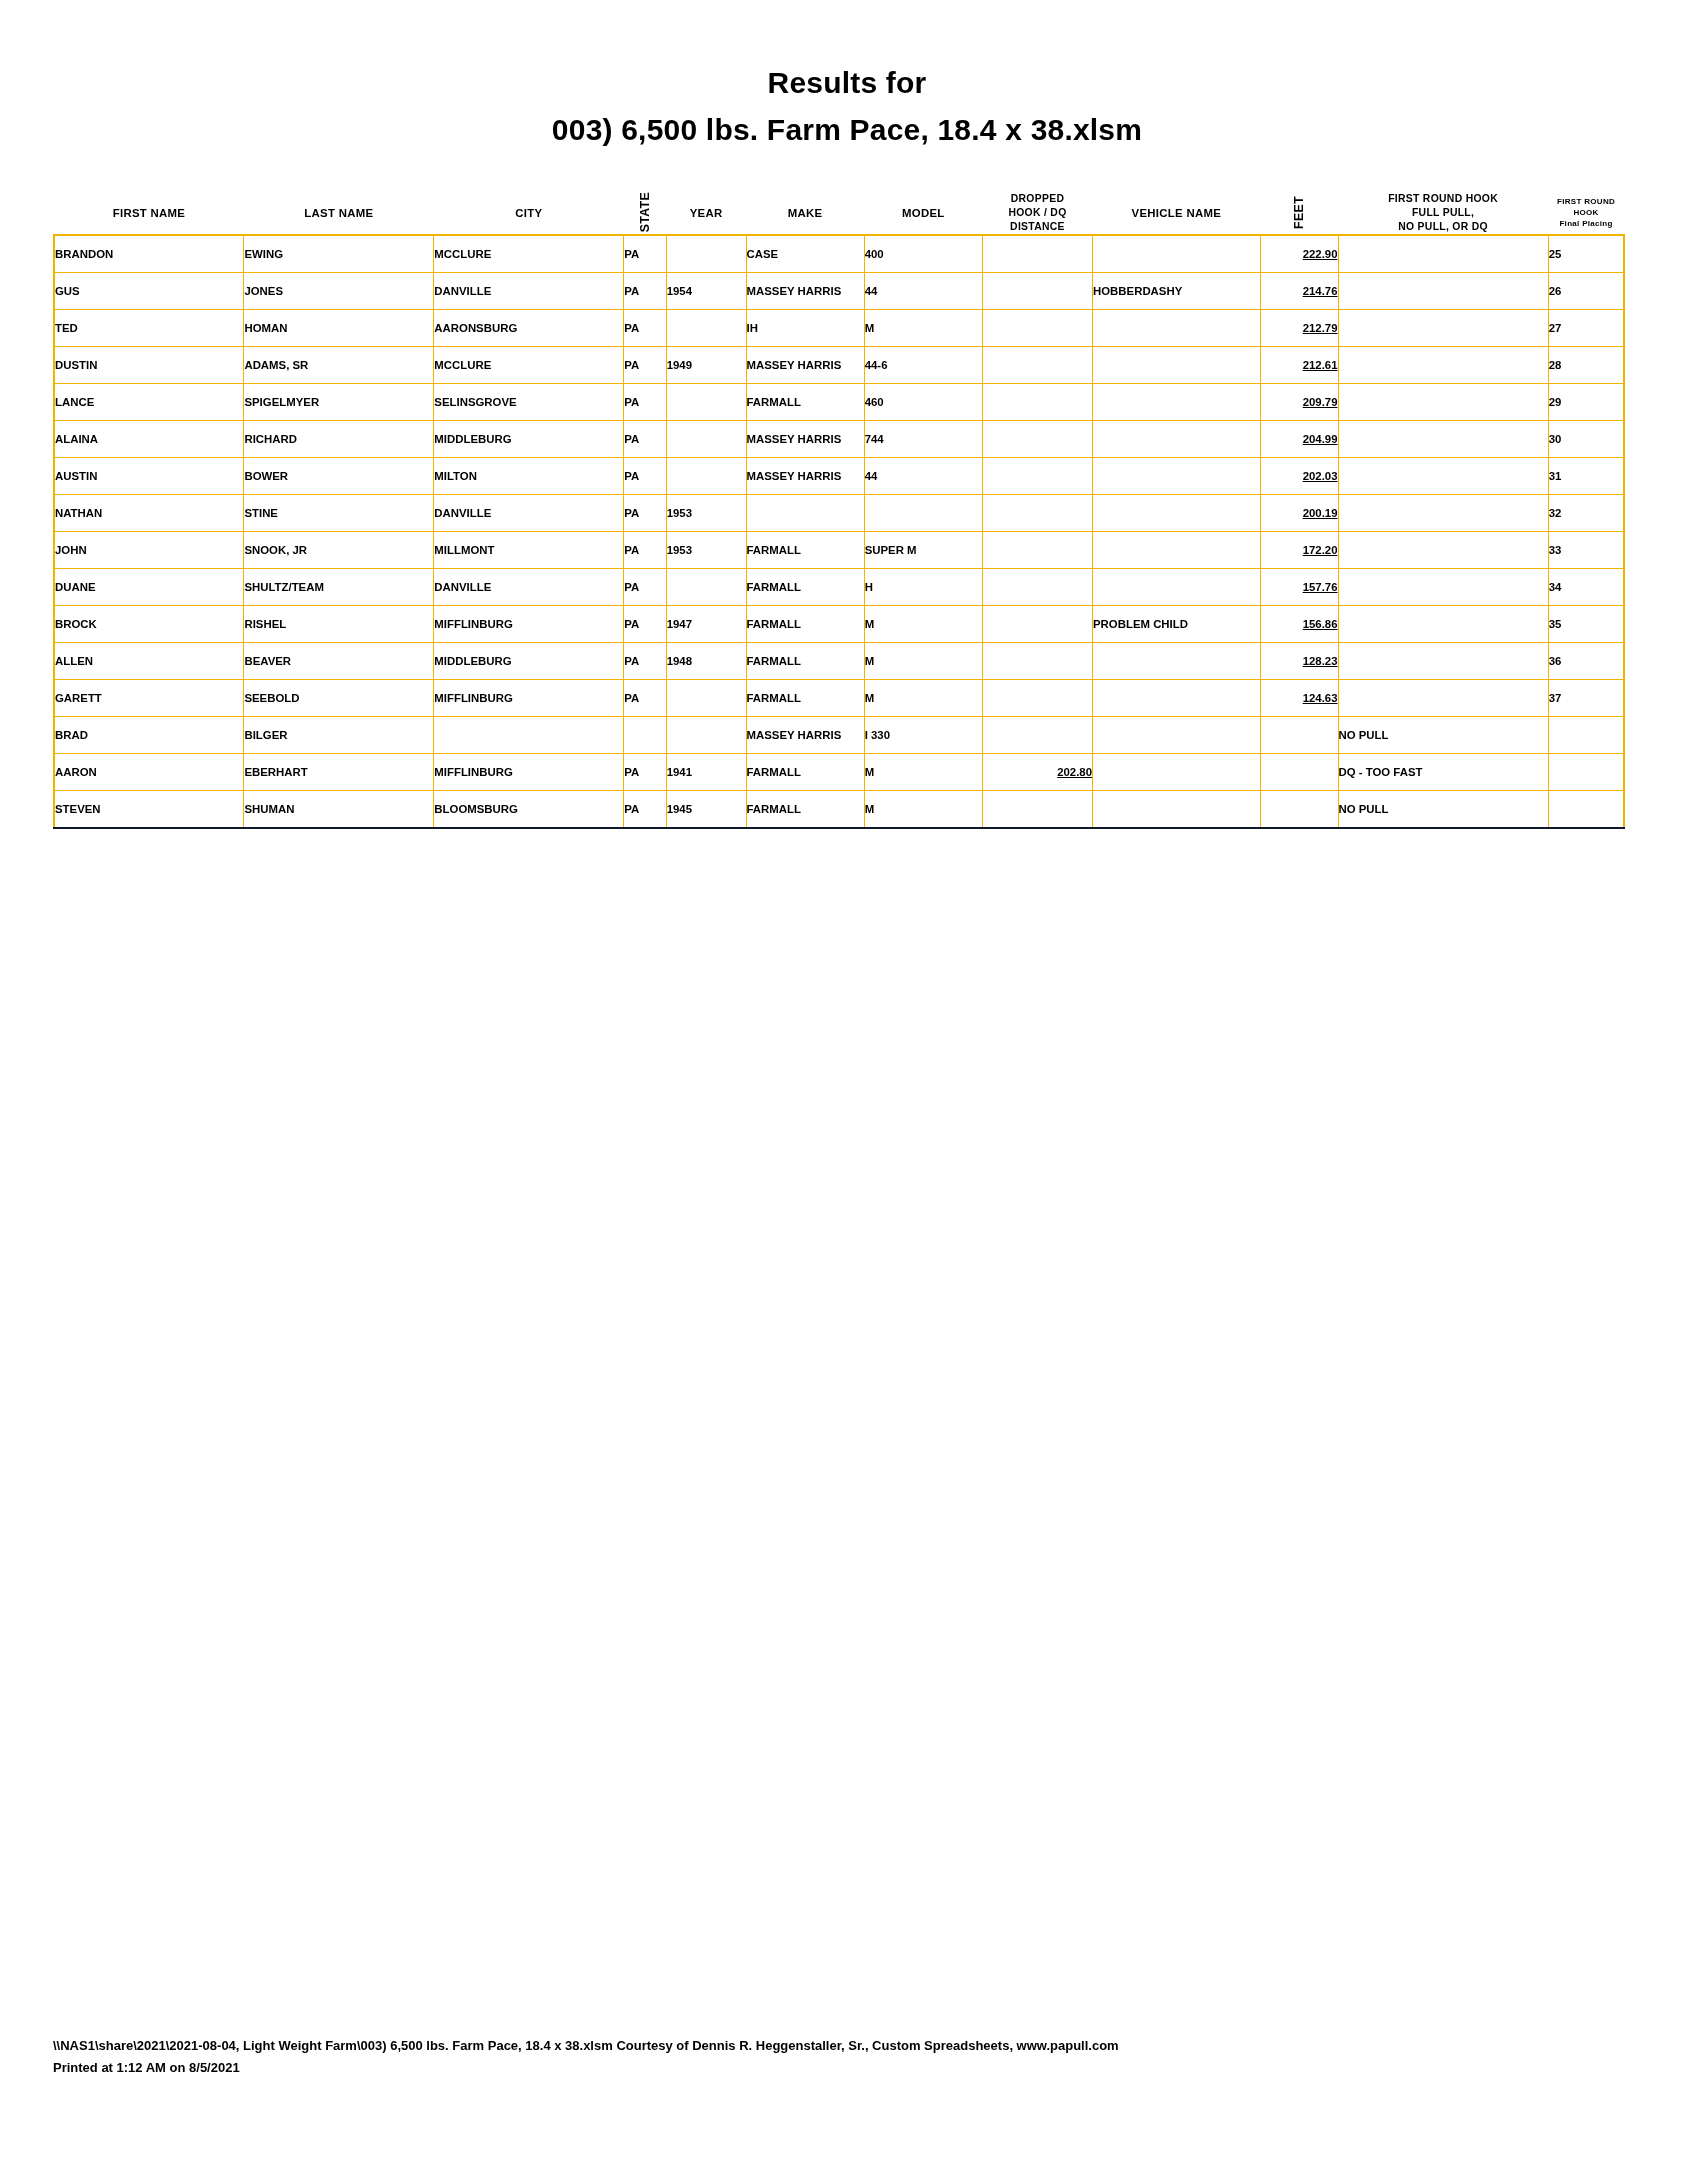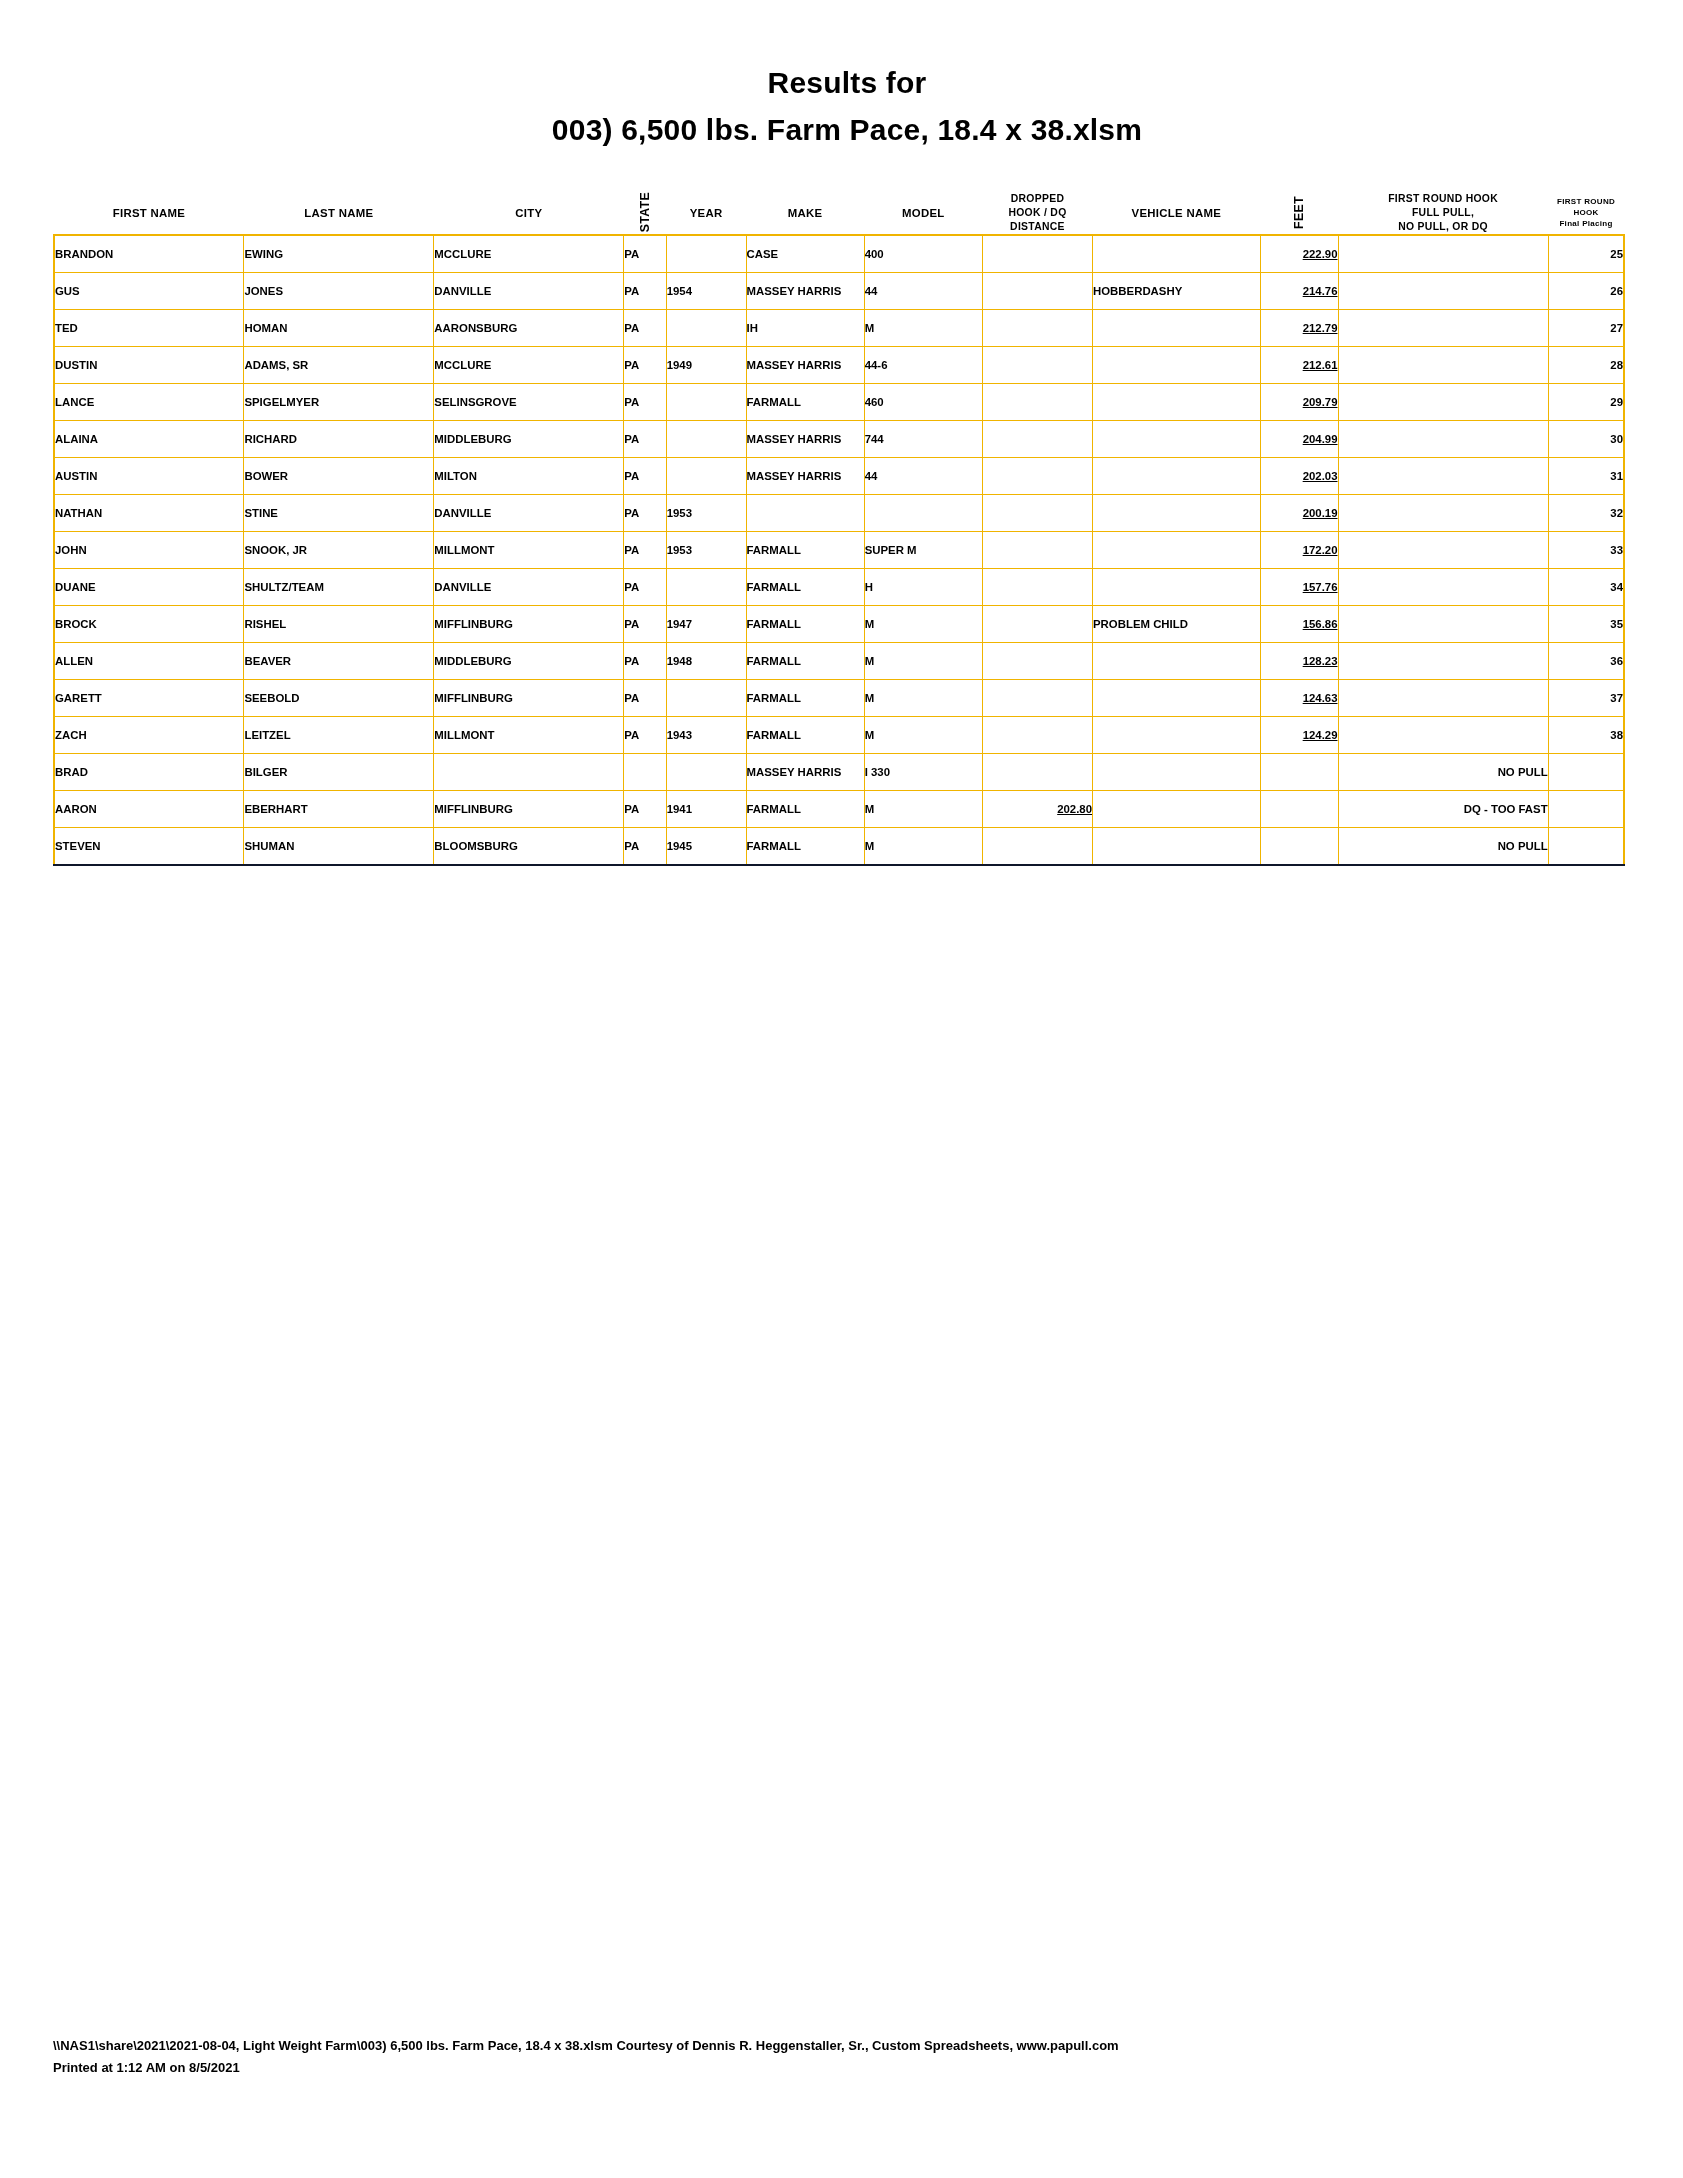--- a/index.html
+++ b/index.html
@@ -85,21 +85,21 @@
   }
   tbody tr:last-child td {
     border-bottom: 2px solid #0f172a;
   }
   tbody td:first-child {
     border-left: 2px solid #f0b400;
   }
   tbody td:last-child {
     border-right: 2px solid #f0b400;
   }
-  td.c { text-align: right; }
+  td.c { text-align: left; }
   td.l { text-align: left; }
   td.r { text-align: right; padding-right: 14px; text-decoration: underline; }
   .footer {
     position: absolute;
     left: 53px;
     bottom: 65px;
     font-size: 13px;
     font-weight: bold;
     line-height: 1.7;
     margin-top: 20px;
@@ -336,34 +336,20 @@
           <td class="l"></td>
           <td class="l">FARMALL</td>
           <td class="l">M</td>
           <td class="r"></td>
           <td class="l"></td>
           <td class="r">124.63</td>
           <td class="c"></td>
           <td class="c">37</td>
         </tr>
         <tr>
-          <td class="l">ZACH</td>
-          <td class="l">LEITZEL</td>
-          <td class="l">MILLMONT</td>
-          <td class="l">PA</td>
-          <td class="l">1943</td>
-          <td class="l">FARMALL</td>
-          <td class="l">M</td>
-          <td class="r"></td>
-          <td class="l"></td>
-          <td class="r">124.29</td>
-          <td class="c"></td>
-          <td class="c">38</td>
-        </tr>
-        <tr>
           <td class="l">BRAD</td>
           <td class="l">BILGER</td>
           <td class="l"></td>
           <td class="l"></td>
           <td class="l"></td>
           <td class="l">MASSEY HARRIS</td>
           <td class="l">I 330</td>
           <td class="r"></td>
           <td class="l"></td>
           <td class="r"></td>

